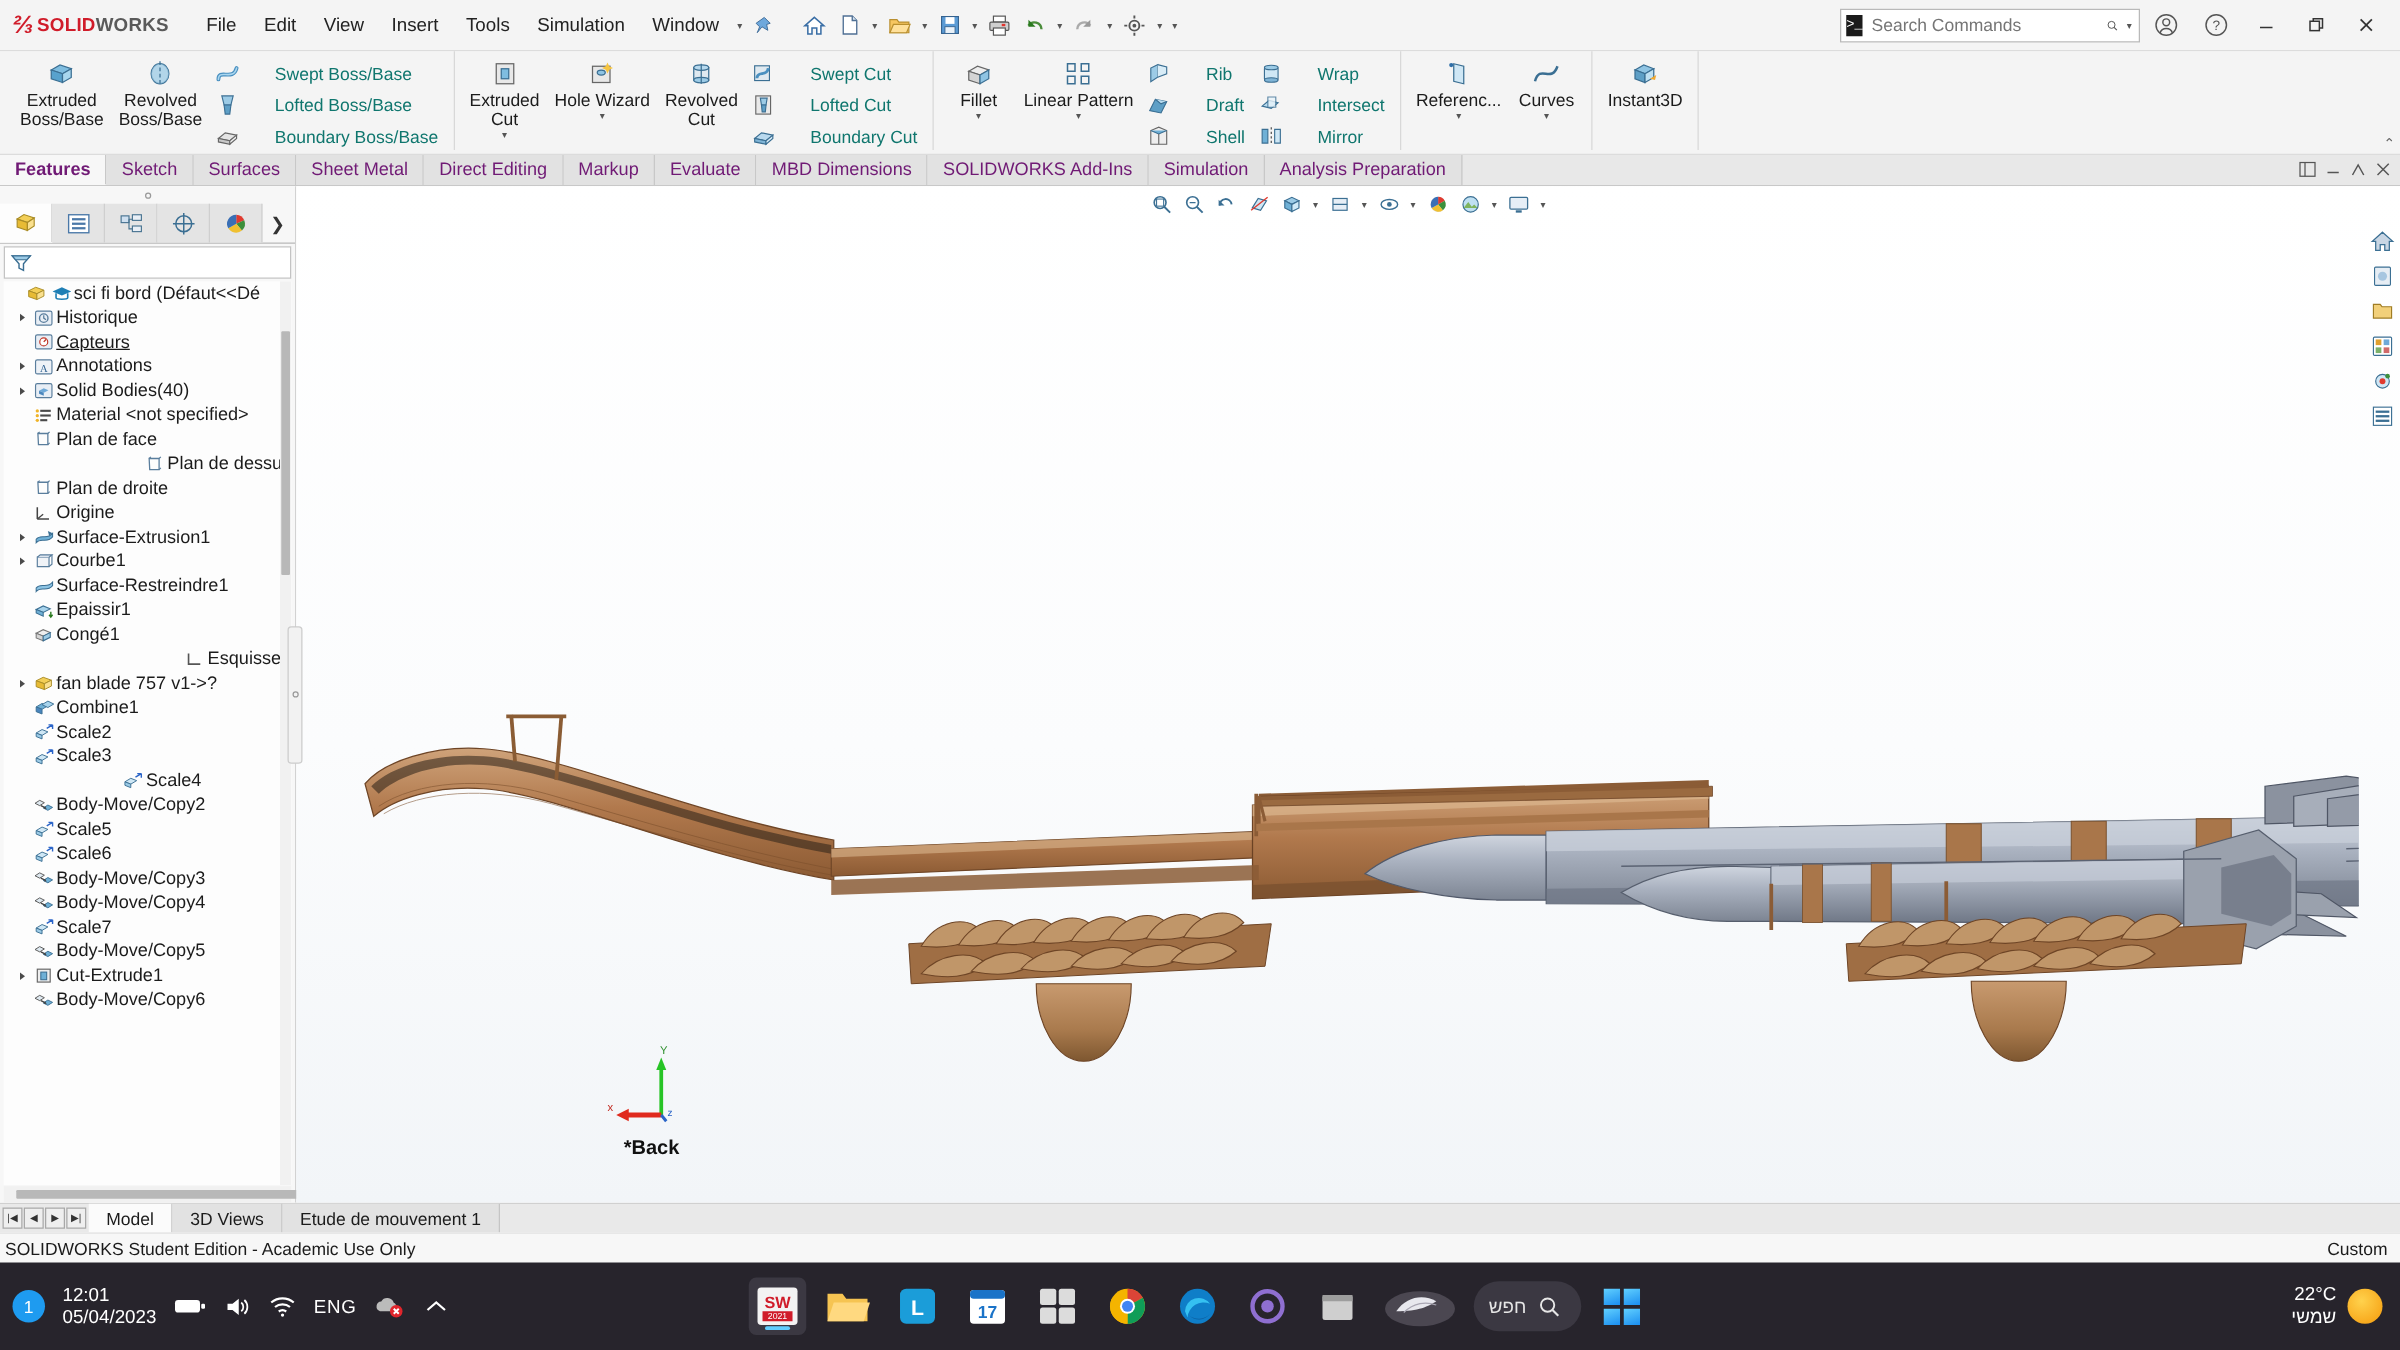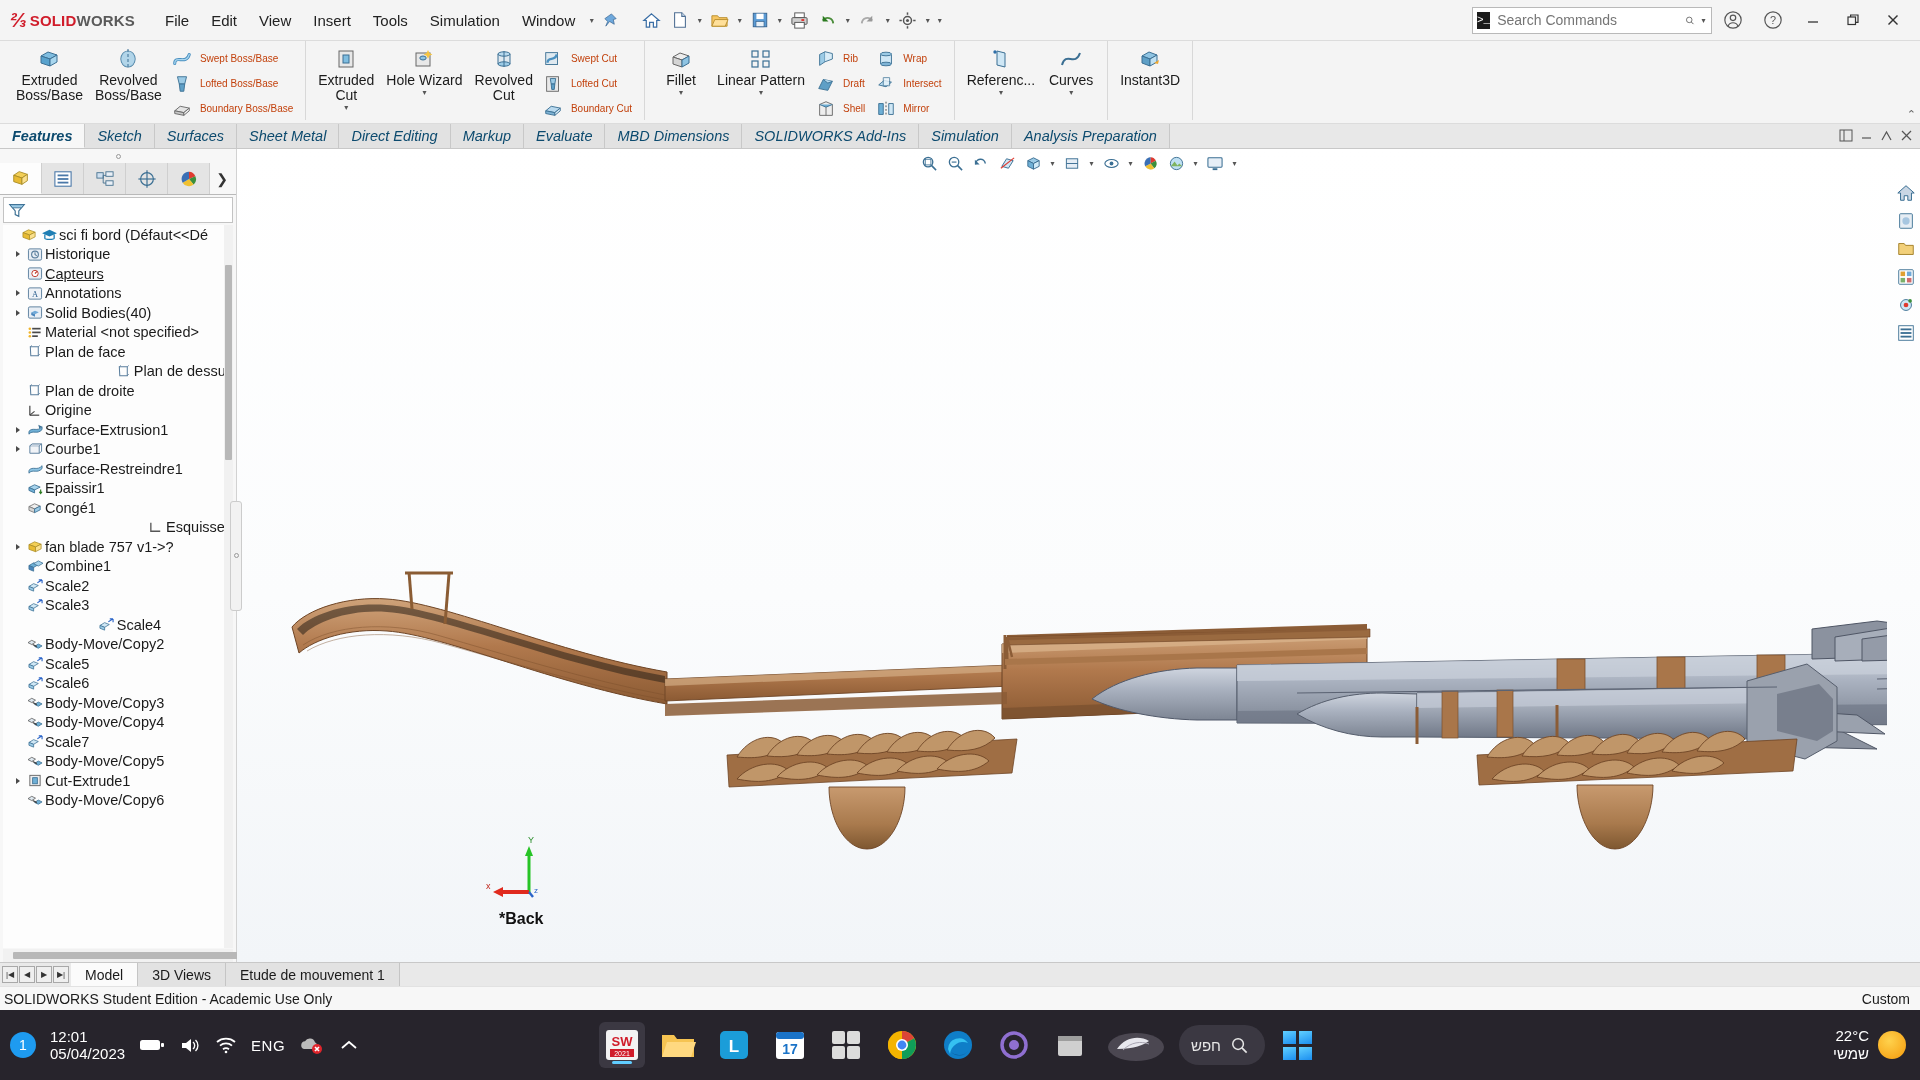--- a/index.html
+++ b/index.html
@@ -37,28 +37,28 @@
 
   
   .ribbon { height:83px; background:#f4f4f4; display:flex; align-items:stretch; border-bottom:1px solid #dcdcdc; position:relative; padding-left:4px; }
   .rgroup { display:flex; align-items:flex-start; padding:3px 6px 0 6px; border-right:1px solid #d8d8d8; height:79px; }
   .rgroup:last-of-type { border-right:none; }
   .bigbtn { width:auto; min-width:60px; padding:2px 6px; display:flex; flex-direction:column; align-items:center; cursor:default; }
   .bigbtn .lbl { font-size:14px; text-align:center; line-height:15px; color:#1b1b1b; margin-top:2px; }
   .bigbtn .dd { font-size:8px; color:#555; line-height:8px; margin-top:1px;}
   .smallcol { display:flex; flex-direction:column; justify-content:flex-start; padding-top:2px; }
   .smallbtn { display:flex; align-items:center; gap:5px; padding:1px 6px 1px 2px; height:25px; cursor:default; }
-  .smallbtn .lbl { font-size:10px; color:#c2410c; white-space:nowrap; }
+  .smallbtn .lbl { font-size:14px; color:#0f766e; white-space:nowrap;margin-left:20px; }
   .ico { width:25px; height:25px; display:flex; align-items:center; justify-content:center; flex:0 0 25px; }
   .ico svg { display:block; }
   .ribbon-right { position:absolute; right:4px; bottom:2px; font-size:11px; color:#666; }
 
   
   .cmdtabs { height:25px; background:#e8e8e8; display:flex; align-items:stretch; border-bottom:1px solid #c8c8c8; position:relative; }
-  .cmdtab { padding:0 12px; display:flex; align-items:center; font-size:14.5px; border-right:1px solid #c8c8c8; background:#e2e2e2; color:#0c4a6e; cursor:default;font-style:italic; }
+  .cmdtab { padding:0 12px; display:flex; align-items:center; font-size:14.5px; border-right:1px solid #c8c8c8; background:#e2e2e2; color:#701a75; cursor:default; }
   .cmdtab.active { background:#f7f7f7; font-weight:bold; border-bottom:1px solid #f7f7f7; }
   .cmdtabs-right { margin-left:auto; display:flex; align-items:center; gap:7px; padding-right:7px; color:#444; }
   .ctr-btn { cursor:default; font-size:13px; line-height:12px; }
 
   
   .workspace { flex:1; display:flex; position:relative; background:#fff; }
 
   
   .fm { width:237px; background:#f7f7f7; display:flex; flex-direction:column; border-right:1px solid #d2d2d2; position:relative; }
   .fm-grip { height:14px; display:flex; align-items:center; justify-content:center; }

